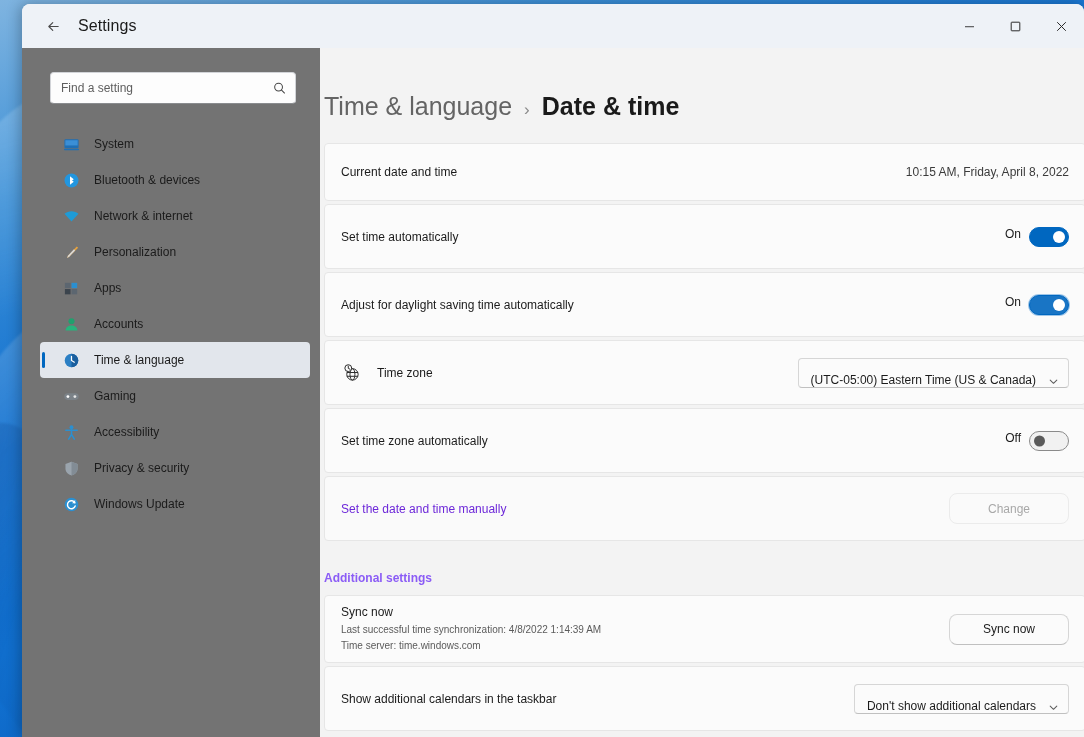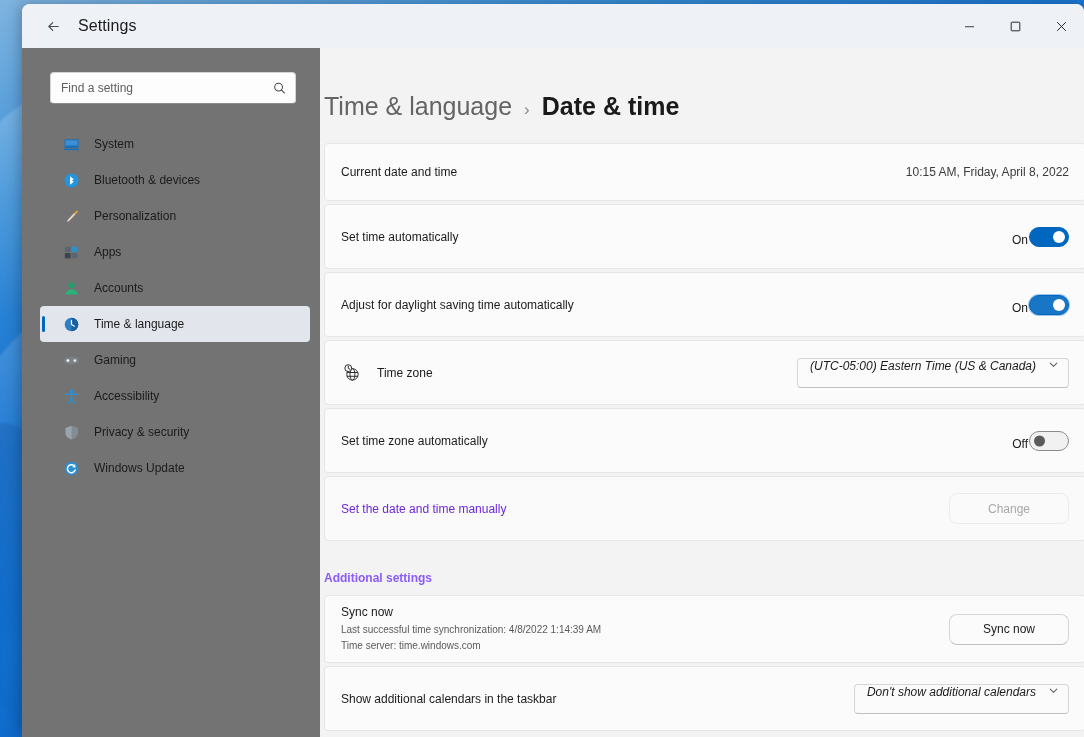--- a/index.html
+++ b/index.html
@@ -241,22 +241,22 @@
     width: 20px; height: 20px;
     flex: 0 0 20px;
     margin-right: 16px;
     display: flex; align-items: center; justify-content: center;
     color: #2c2c2c;
   }
 
   
   .toggle-wrap {
     display: flex;
-    align-items: flex-end;
-    gap: 1px;
+    align-items: flex-start;
+    gap: 8px;
   }
   .toggle-state {
     font-size: 12px;
     color: #1b1b1b;
   }
   .toggle {
     width: 40px; height: 20px;
     border-radius: 10px;
     position: relative;
     box-sizing: border-box;
@@ -291,27 +291,26 @@
   }
 
   
   .dropdown {
     height: 28px;
     background: #fbfbfb;
     border: 1px solid #d6d6d6;
     border-bottom-color: #c0c0c0;
     border-radius: 4px;
     display: flex;
-    align-items: flex-start;
+    align-items: flex-end;
     padding: 0 9px 0 12px;
     font-size: 12px;
     color: #1b1b1b;
     gap: 12px;
     white-space: nowrap;
-    font-style: italic;
   }
   .dropdown .chev { color: #5c5c5c; display: flex; }
   .btn {
     height: 29px;
     min-width: 118px;
     background: #fbfbfb;
     border: 1px solid #d6d6d6;
     border-bottom-color: #c0c0c0;
     border-radius: 8px;
     display: flex;
@@ -418,20 +417,29 @@
 
           <span class="nav-icon">
             <svg width="17" height="17" viewBox="0 0 18 18">
                 <circle cx="9" cy="9" r="7.4" fill="#2196e0"></circle>
                 <path d="M8 4.6 L12 7.6 L8 10.6 L8 4.6 M8 7.4 L12 10.4 L8 13.4 Z" fill="#fff" transform="translate(-0.6,0)"></path>
               </svg>
           </span>
           <span class="nav-label">Bluetooth &amp; devices</span>
         </div>
 
+        <div class="nav-item">
+
+          <span class="nav-icon">
+            <svg width="17" height="17" viewBox="0 0 18 18">
+                <path d="M1.6 6.2 C5.5 2.6 12.5 2.6 16.4 6.2 L9 14.4 Z" fill="#1e9bd7"></path>
+              </svg>
+          </span>
+          <span class="nav-label">Network &amp; internet</span>
+        </div>
 
         <div class="nav-item">
 
           <span class="nav-icon">
             <svg width="17" height="17" viewBox="0 0 18 18">
                 <path d="M14.6 2.6 L16 4 L6.6 13.4 L4.4 14.8 L5.2 12.4 Z" fill="#e8a33d"></path>
                 <path d="M11.6 5.6 L12.9 6.9 L6.6 13.4 L4.4 14.8 L5.2 12.4 Z" fill="#d8d8d8"></path>
               </svg>
           </span>
           <span class="nav-label">Personalization</span>

